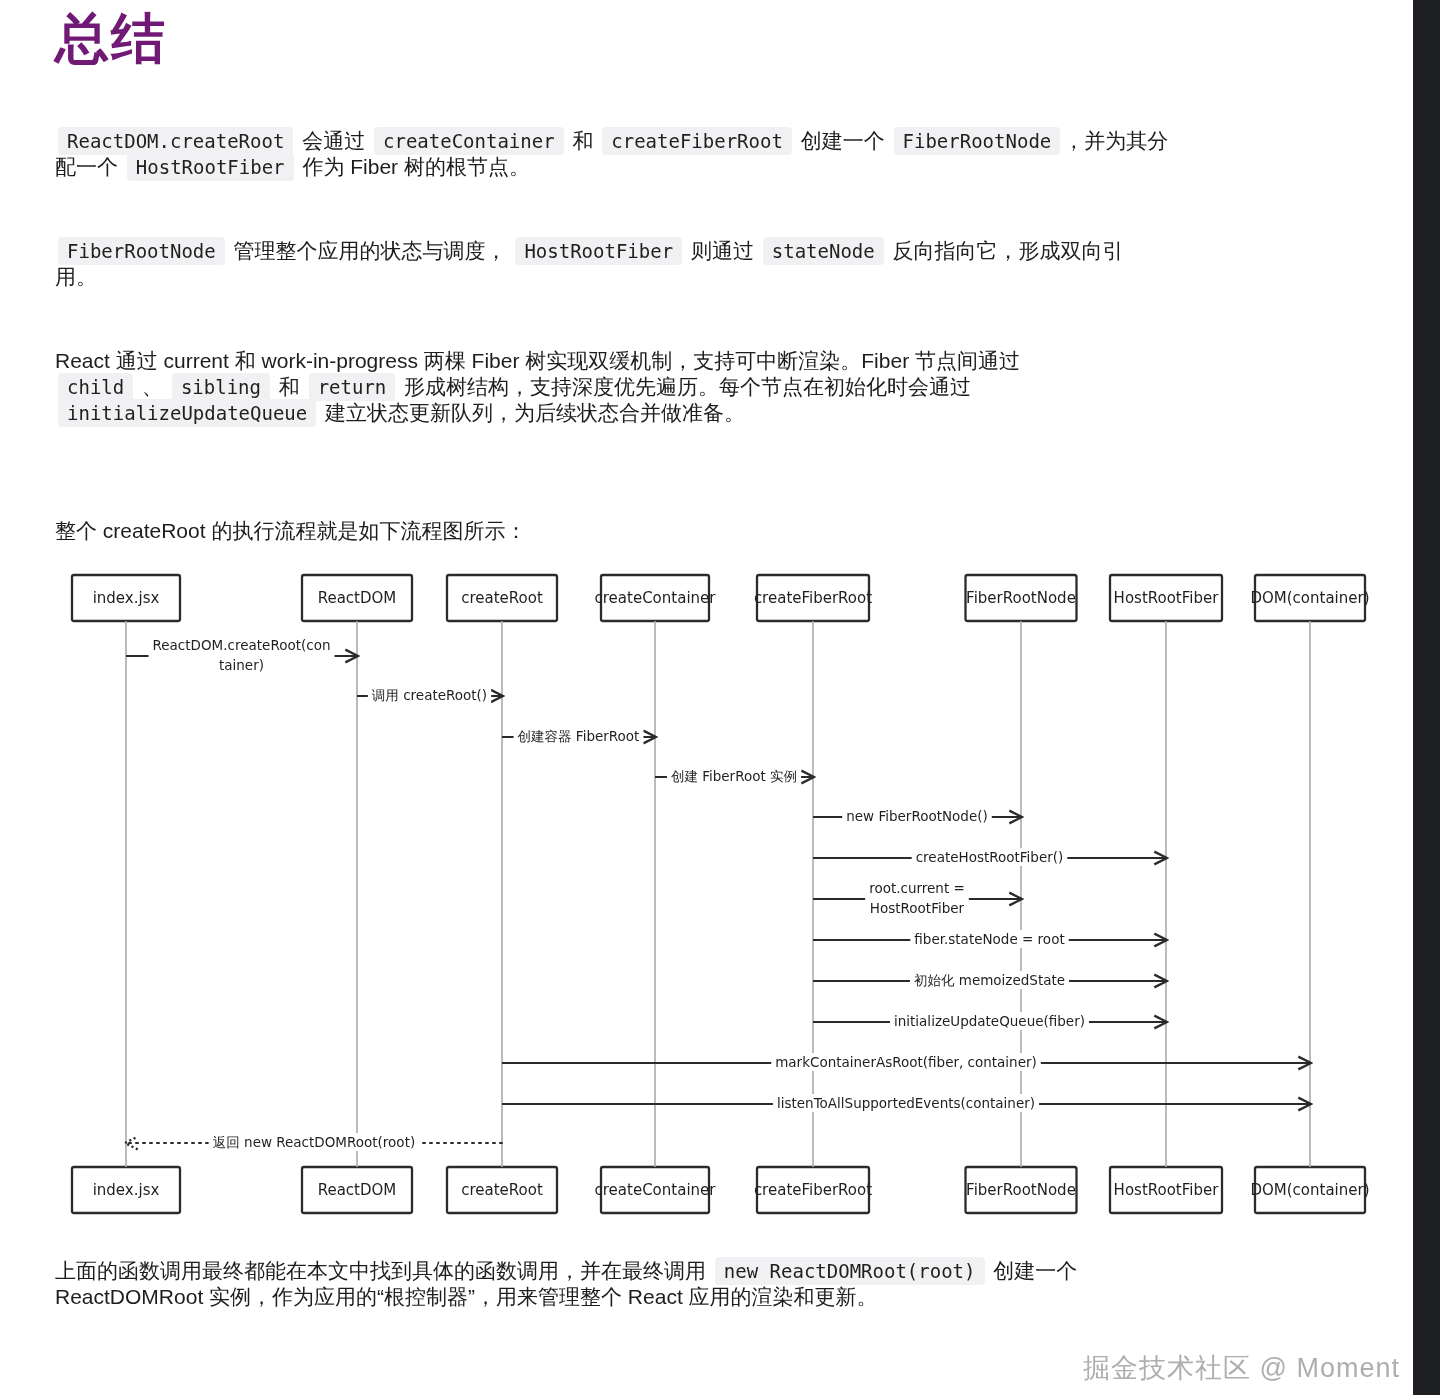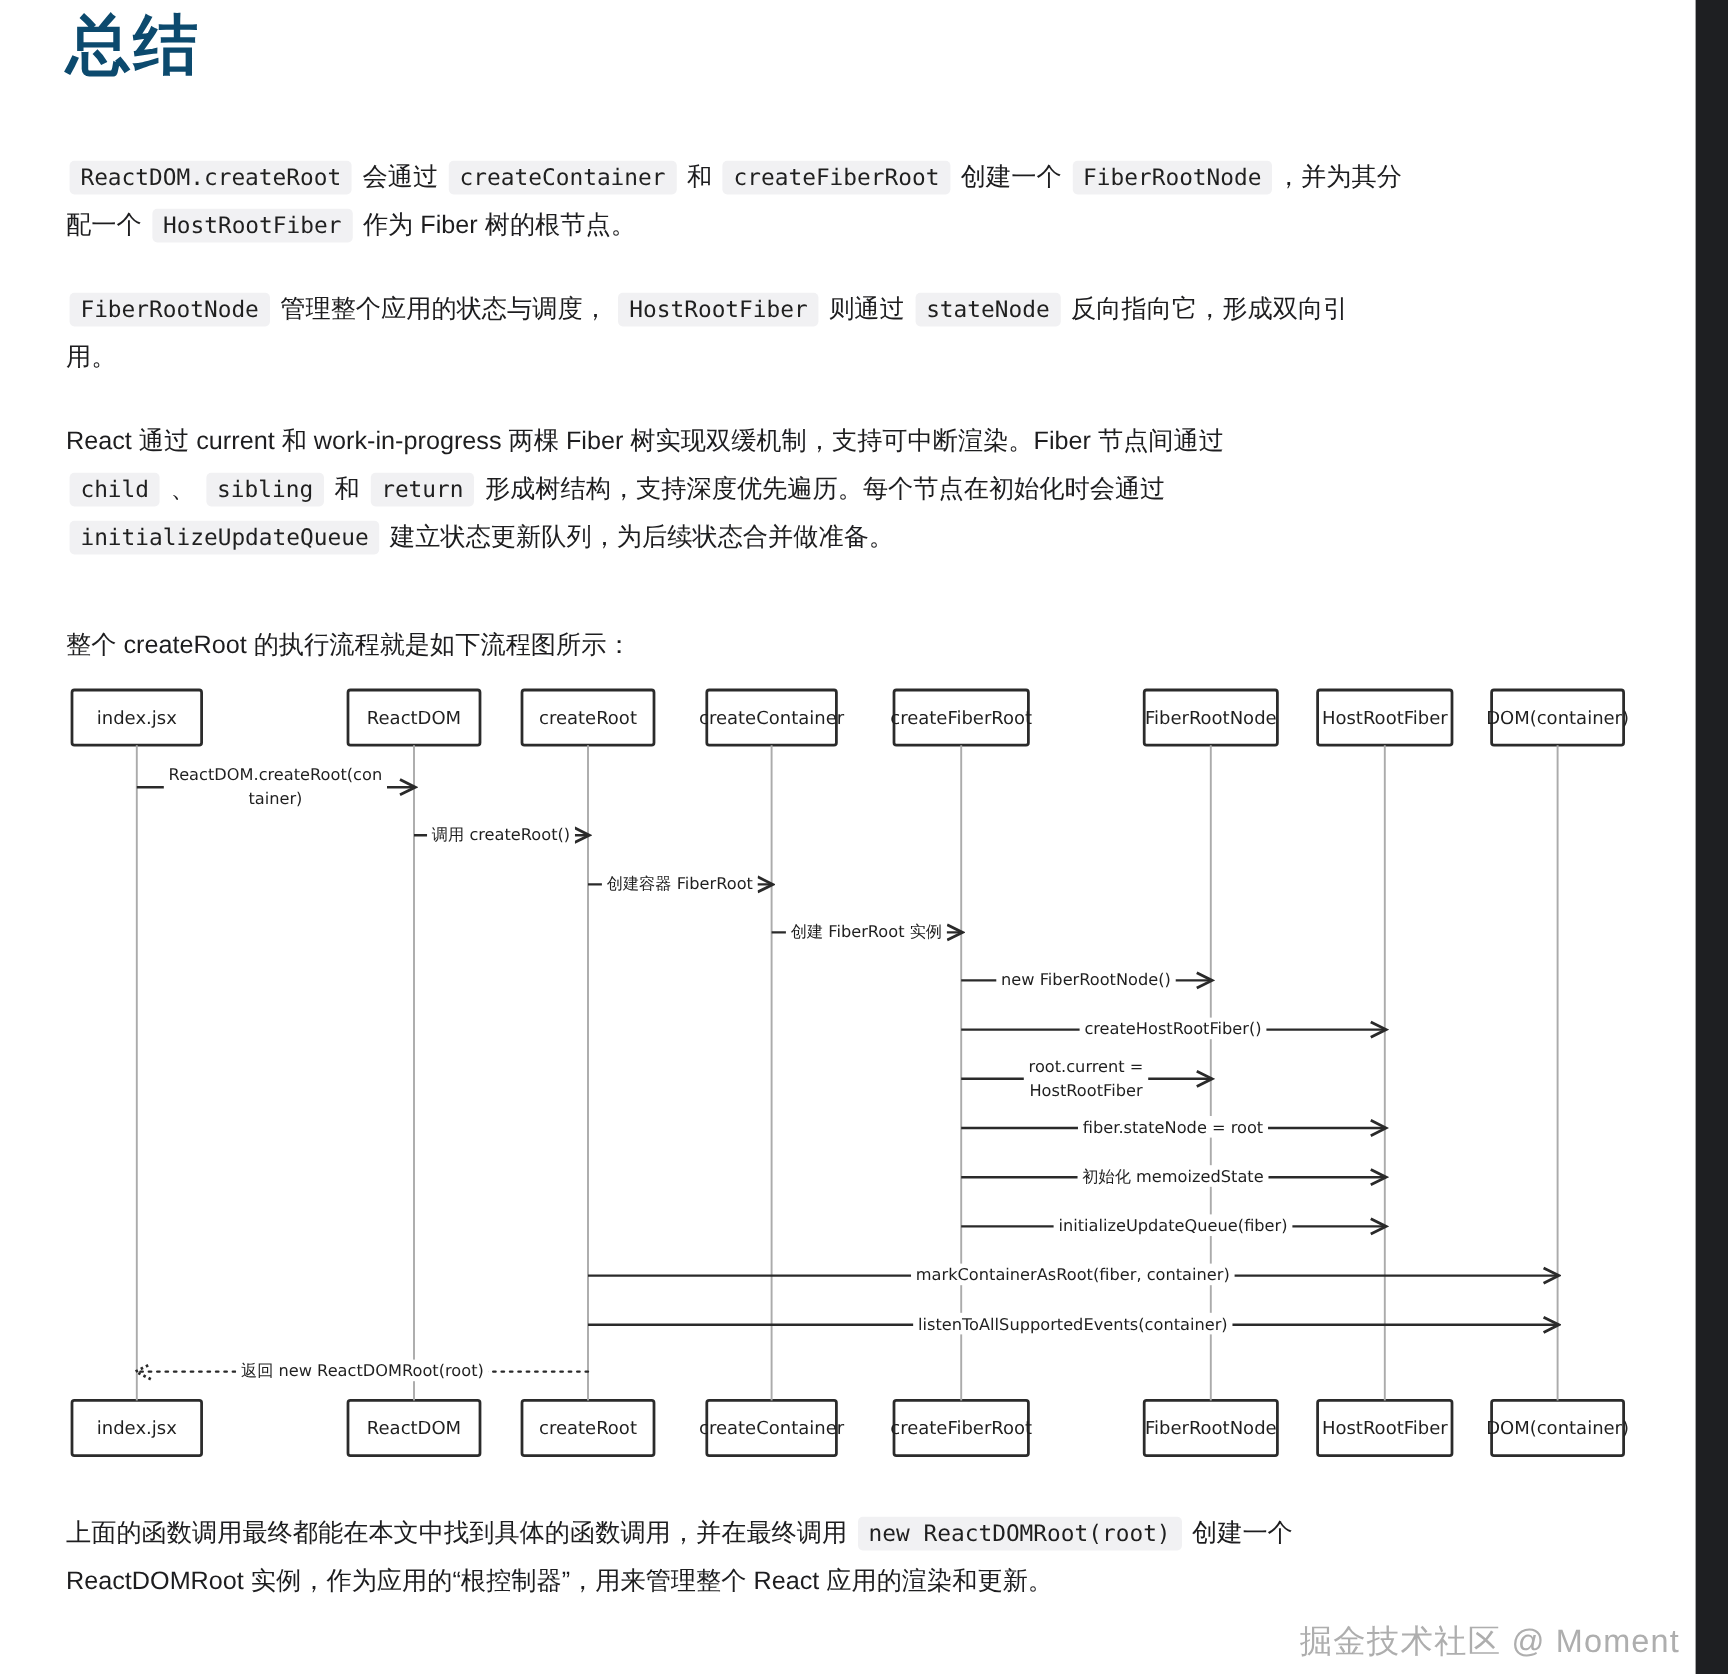--- a/index.html
+++ b/index.html
@@ -1,30 +1,30 @@
 <!DOCTYPE html>
 <html style="--code-bg: #f1f1f3;"><head>
 <meta charset="utf-8">
 <style>
   html,body{margin:0;padding:0;background:#fff;}
   .page{position:relative;width:1440px;height:1395px;background:#fff;overflow:hidden;
         font-family:"Liberation Sans","DejaVu Sans",sans-serif;color:#1d1d1f;}
   .edge-bar{position:absolute;top:0;right:0;width:27px;height:100%;background:#1e1f22;}
   h1.title{position:absolute;left:55px;top:6px;margin:0;font-size:54px;line-height:1.2;
-           font-weight:800;color:#0c4a6e;letter-spacing:2px;}
-  p.para{position:absolute;left:55px;width:1330px;margin:0;font-size:21px;line-height:40px;color:#1d1d1f;}
+           font-weight:800;color:#701a75;letter-spacing:2px;}
+  p.para{position:absolute;left:55px;width:1330px;margin:0;font-size:21px;line-height:26px;color:#1d1d1f;}
   p.p1{top:128px;}
   p.p2{top:238px;}
   p.p3{top:348px;}
   p.p4{top:518px;}
   p.p5{top:1258px;}
   code.chip{font-family:"DejaVu Sans Mono","Liberation Mono",monospace;font-size:19px;
             background:var(--code-bg,#f1f1f3);color:#1f1f1f;border-radius:4px;
             padding:3px 9px;margin:0 3px;white-space:nowrap;}
-  .diagram{position:absolute;left:0;top:565px;width:1413px;height:660px;}
+  .diagram{position:absolute;left:12px;top:565px;width:1413px;height:660px;}
   .box-label{font-family:"DejaVu Sans","Liberation Sans",sans-serif;font-size:15px;fill:#1f1f1f;}
   .msg-label{font-family:"DejaVu Sans","Liberation Sans",sans-serif;font-size:13.5px;fill:#1f1f1f;}
   .watermark{position:absolute;top:1330px;right:40px;font-size:27px;color:#aeaeae;
              text-shadow:1px 1px 0 #fff,-1px -1px 0 rgba(255,255,255,.85);letter-spacing:1px;margin-top:20px;}
 </style>
 </head>
 <body>
 
 <div class="page">
   <h1 class="title">总结</h1>

